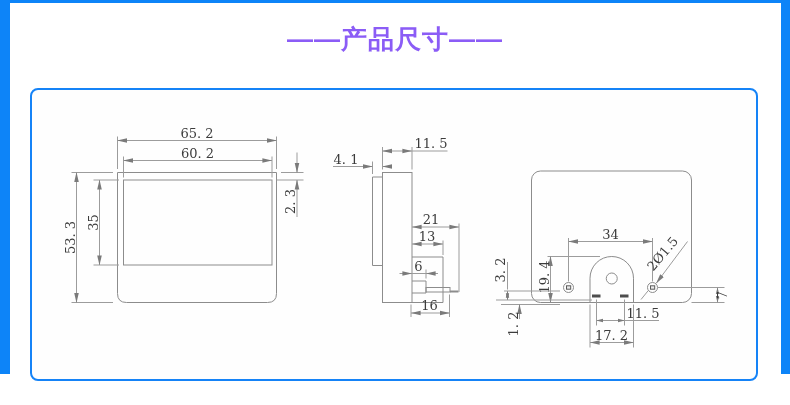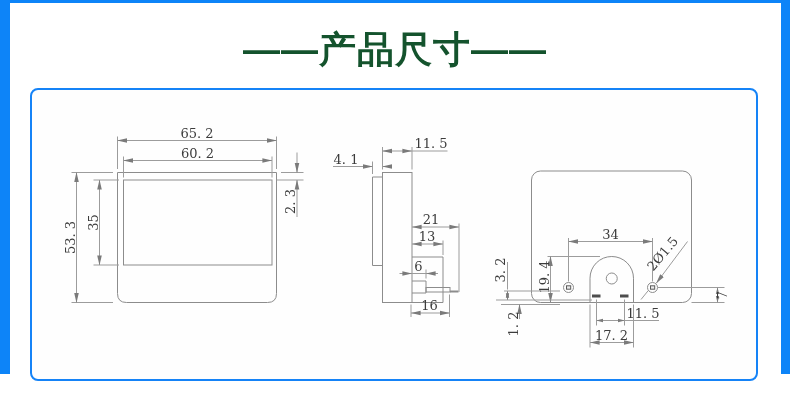--- a/index.html
+++ b/index.html
@@ -5,21 +5,21 @@
   html,body{margin:0;padding:0;}
   body{
     width:790px;height:405px;position:relative;background:#ffffff;
     font-family:"Liberation Sans",sans-serif;overflow:hidden;
   }
   .topbar{position:absolute;top:0;left:0;width:790px;height:3px;background:#0d84f8;}
   .stripL{position:absolute;top:0;left:0;width:10px;height:374px;background:#0d84f8;}
   .stripR{position:absolute;top:0;left:781px;width:9px;height:374px;background:#0d84f8;}
   .title{
     position:absolute;top:20px;left:0;width:100%;text-align:center;
-    font-size:37px;font-weight:bold;color:#14532d;letter-spacing:1px;line-height:38px;margin-top:11px;
+    font-size:26px;font-weight:bold;color:#8b5cf6;letter-spacing:1px;line-height:38px;
   }
   .panel{
     position:absolute;left:30px;top:88px;width:724px;height:289px;
     border:2px solid #1583f7;border-radius:8px;background:#fefefe;
   }
   svg.drawing{position:absolute;left:0;top:0;width:790px;height:405px;}
   .obj{stroke:#8c8c8c;fill:none;stroke-width:1;}
   .objthick{stroke:#8c8c8c;fill:none;stroke-width:2;}
   .dim{stroke:#9c9c9c;fill:none;stroke-width:1;}
   .slot{fill:#4d4d4d;stroke:none;}

